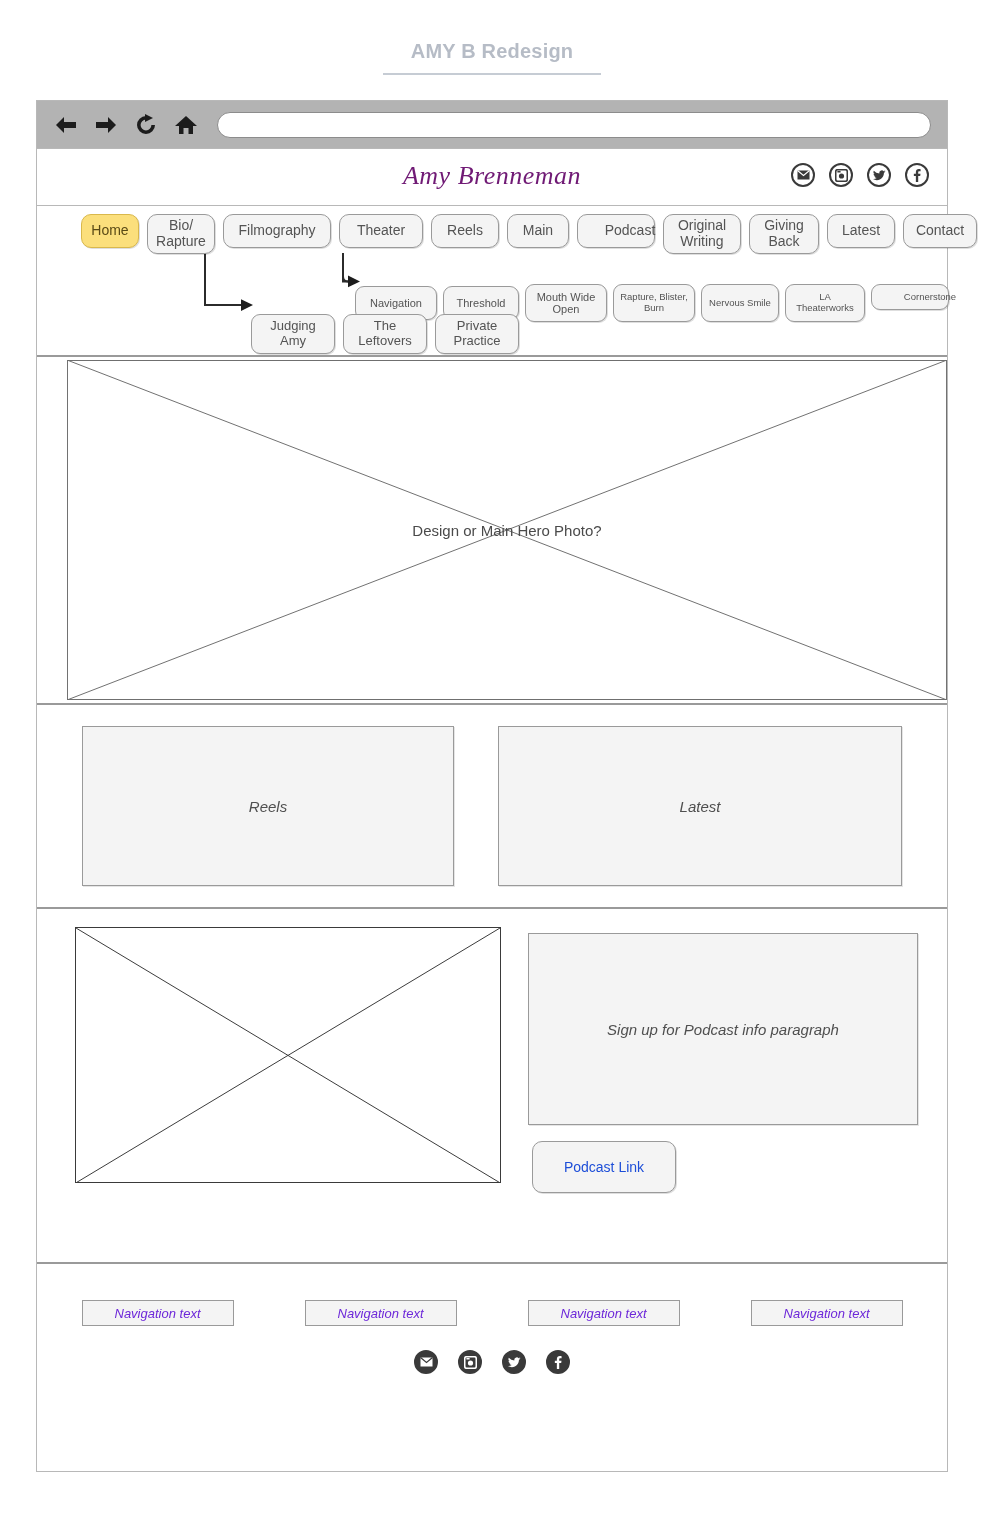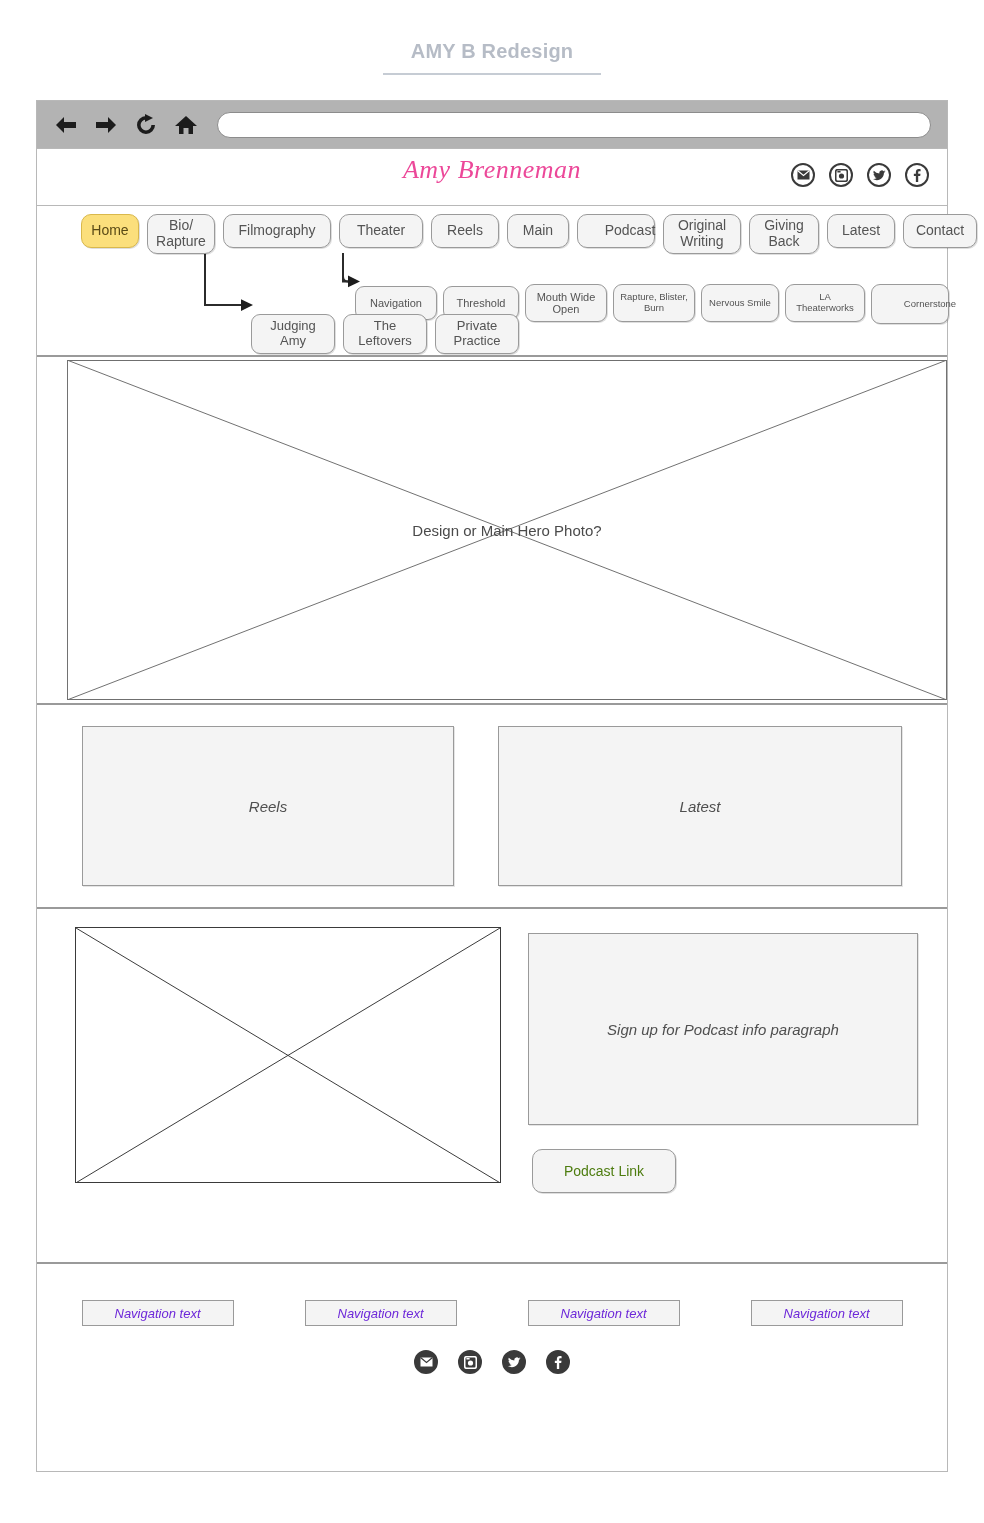--- a/index.html
+++ b/index.html
@@ -62,26 +62,26 @@
     line-height: 24px;
     outline: none;
   }
 
   
   .site-header {
     position: relative;
     height: 56px;
   }
   .brand {
-    position: absolute; left: 0; right: 0; top: 6px;
+    position: absolute; left: 0; right: 0; top: 12px;
     text-align: center;
     font-family: "Liberation Serif", serif;
     font-style: italic;
     font-size: 26px;
-    color: #ec4899;
+    color: #701a75;
     letter-spacing: 0.5px;
   }
   .social-row {
     position: absolute; right: 18px; top: 14px;
     display: flex; gap: 14px;
   }
   .social-ico {
     width: 24px; height: 24px;
     border-radius: 50%;
     border: 2px solid #3a3a3a;
@@ -192,27 +192,27 @@
   .podcast-box {
     position: absolute; left: 491px; top: 24px;
     width: 390px; height: 192px;
     background: #f4f4f4;
     border: 1px solid #9a9a9a;
     display: flex; align-items: center; justify-content: center;
     font-style: italic; font-size: 15px; color: #4f4f4f;
     box-shadow: 1px 1px 0 rgba(0,0,0,0.10);
   }
   .podcast-btn {
-    position: absolute; left: 495px; top: 240px;
-    width: 144px; height: 44px;
+    position: absolute; left: 495px; top: 232px;
+    width: 144px; height: 52px;
     background: #f4f4f4;
     border: 1px solid #9a9a9a;
     border-radius: 10px;
     display: flex; align-items: center; justify-content: center;
-    font-size: 14px; color: #4d7c0f;
+    font-size: 14px; color: #1d4ed8;
     box-shadow: 1px 1px 0 rgba(0,0,0,0.13);
   }
 
   
   .footer {
     height: 162px;
     position: relative;
     border-bottom: none;
   }
   .footer-nav {
@@ -324,21 +324,21 @@
       <div class="pill" style="left:712px; top:8px; width:70px; height:40px;">Giving Back</div>
       <div class="pill" style="left:790px; top:8px; width:68px; height:34px;">Latest</div>
       <div class="pill" style="left:866px; top:8px; width:74px; height:34px;">Contact</div>
 
       <div class="pill sub" style="left:318px; top:80px; width:82px; height:34px;">Navigation</div>
       <div class="pill sub" style="left:406px; top:80px; width:76px; height:34px;">Threshold</div>
       <div class="pill sub" style="left:488px; top:78px; width:82px; height:38px;">Mouth Wide Open</div>
       <div class="pill sub tiny" style="left:576px; top:78px; width:82px; height:38px;">Rapture, Blister, Burn</div>
       <div class="pill sub tiny" style="left:664px; top:78px; width:78px; height:38px;">Nervous Smile</div>
       <div class="pill sub tiny" style="left:748px; top:78px; width:80px; height:38px;">LA Theaterworks</div>
-      <div class="pill sub tiny" style="left:834px; top:78px; width:78px; height:40px;padding-left:44px;">Cornerstone</div>
+      <div class="pill sub tiny" style="left:834px; top:78px; width:78px; height:26px;padding-left:44px;">Cornerstone</div>
 
       <div class="pill sub" style="left:214px; top:108px; width:84px; height:40px; font-size:13px;">Judging Amy</div>
       <div class="pill sub" style="left:306px; top:108px; width:84px; height:40px; font-size:13px;">The Leftovers</div>
       <div class="pill sub" style="left:398px; top:108px; width:84px; height:40px; font-size:13px;">Private Practice</div>
     </div>
 
     <div class="section hero">
       <div class="xbox" style="width:908px; height:340px; border:none;margin-left:30px;">
         <svg class="xline" viewBox="0 0 908 340" preserveAspectRatio="none">
           <rect x="0.5" y="0.5" width="907" height="339" fill="none" stroke="#6f6f6f" stroke-width="1"></rect>

